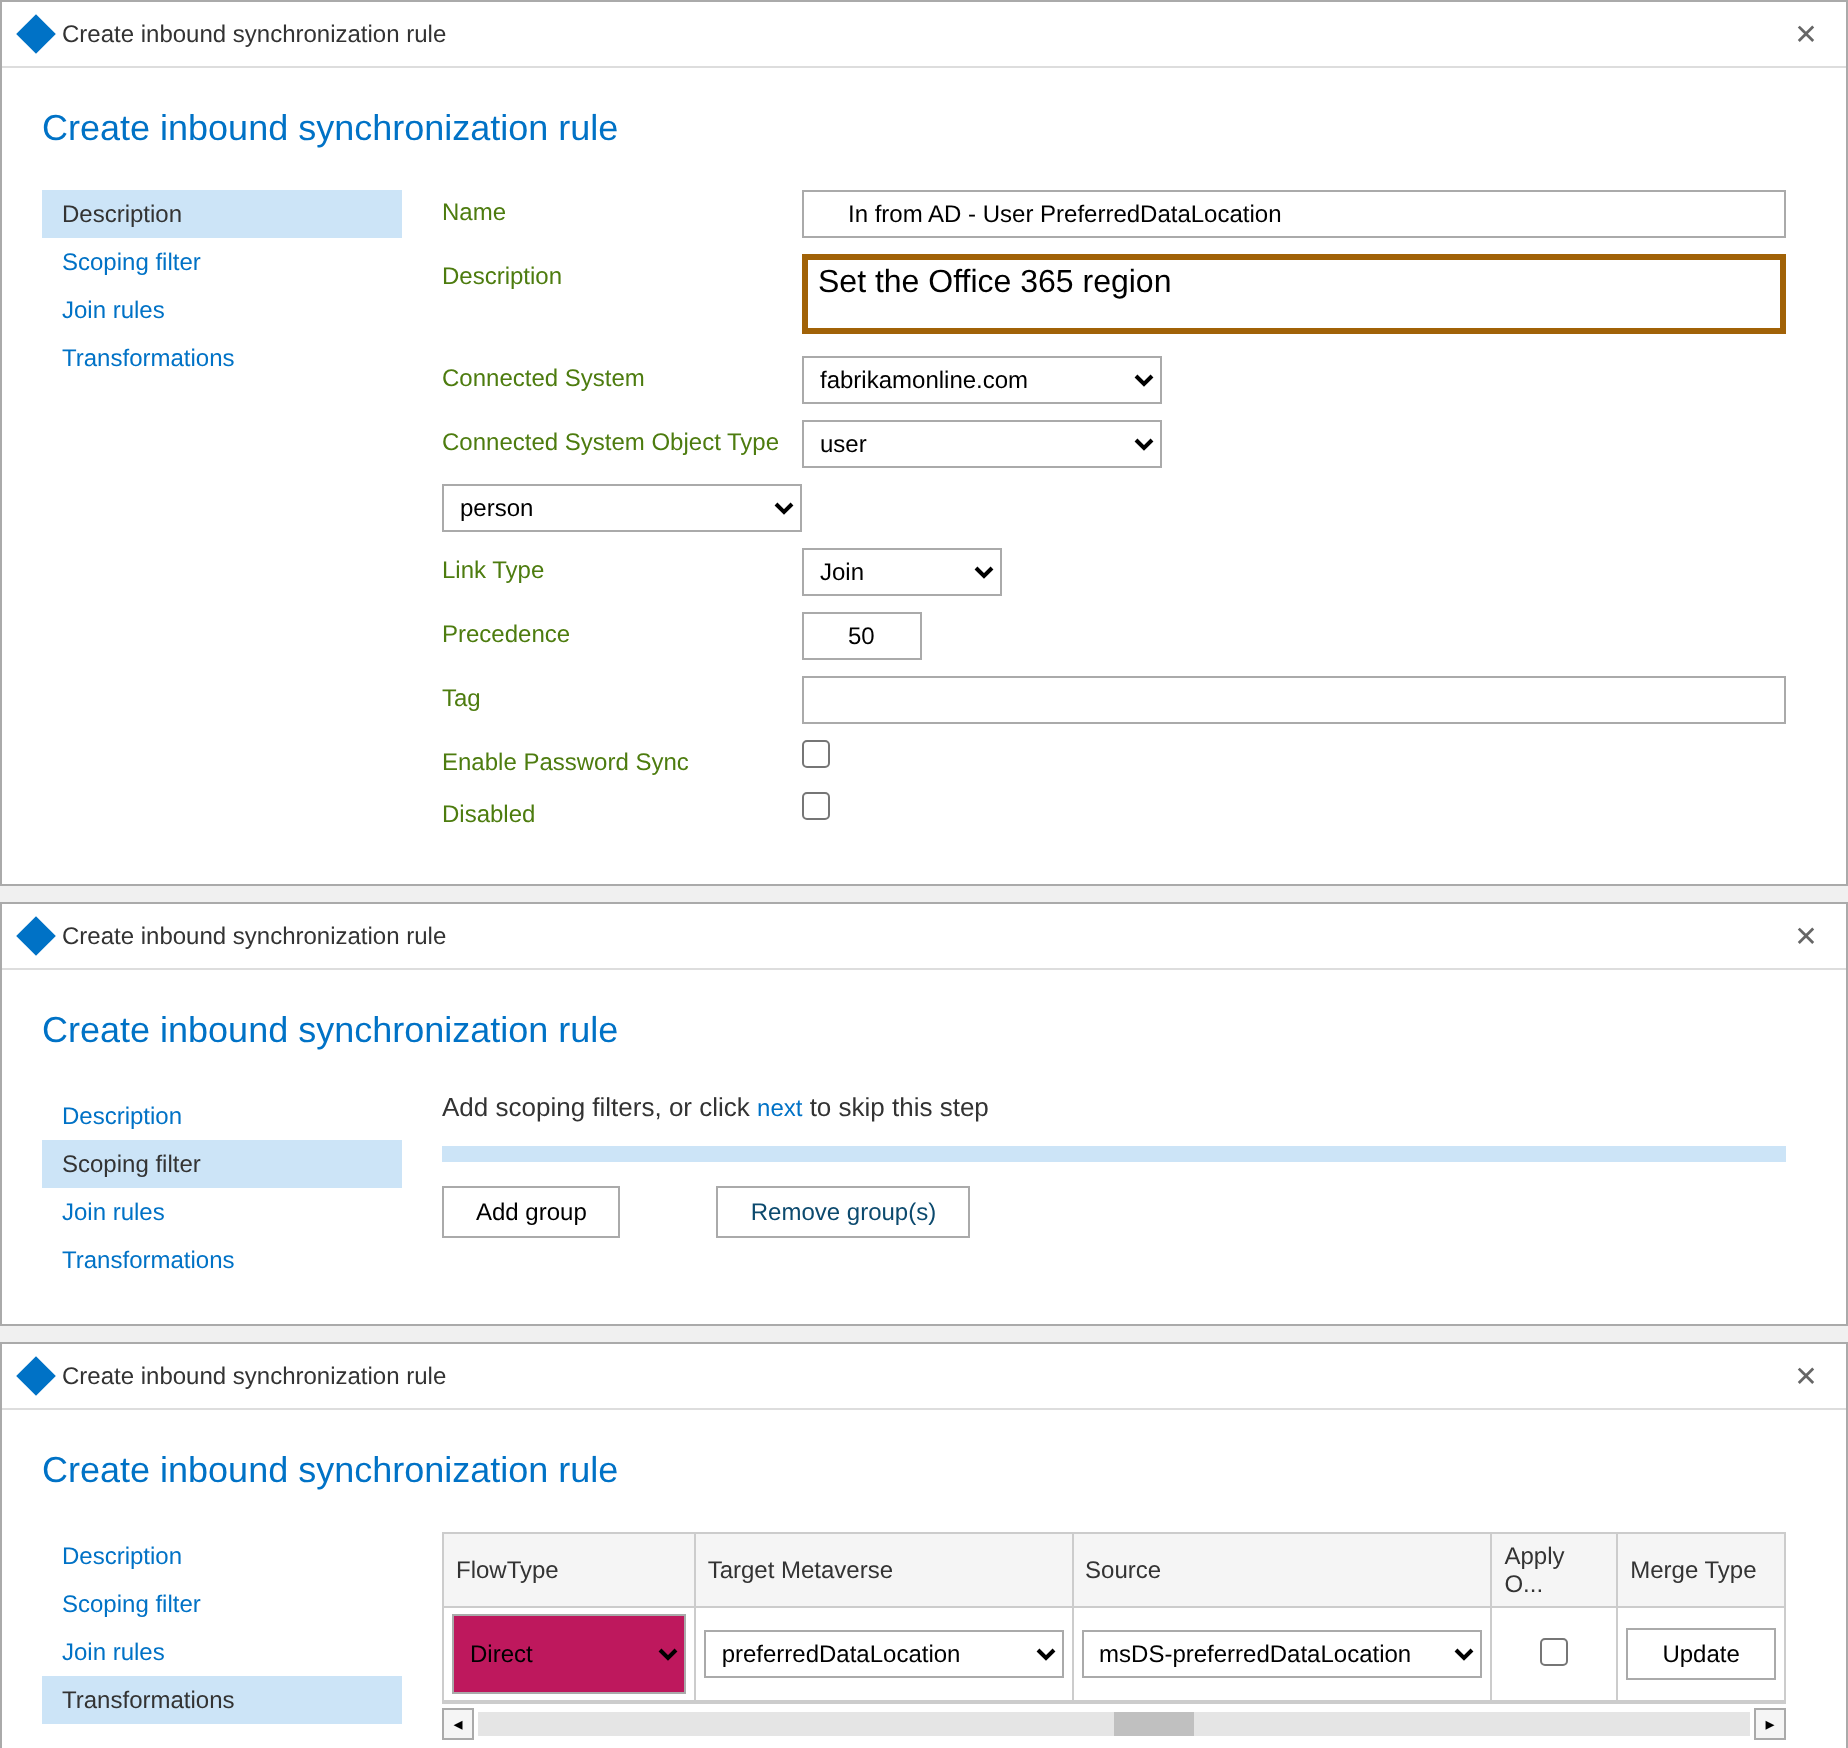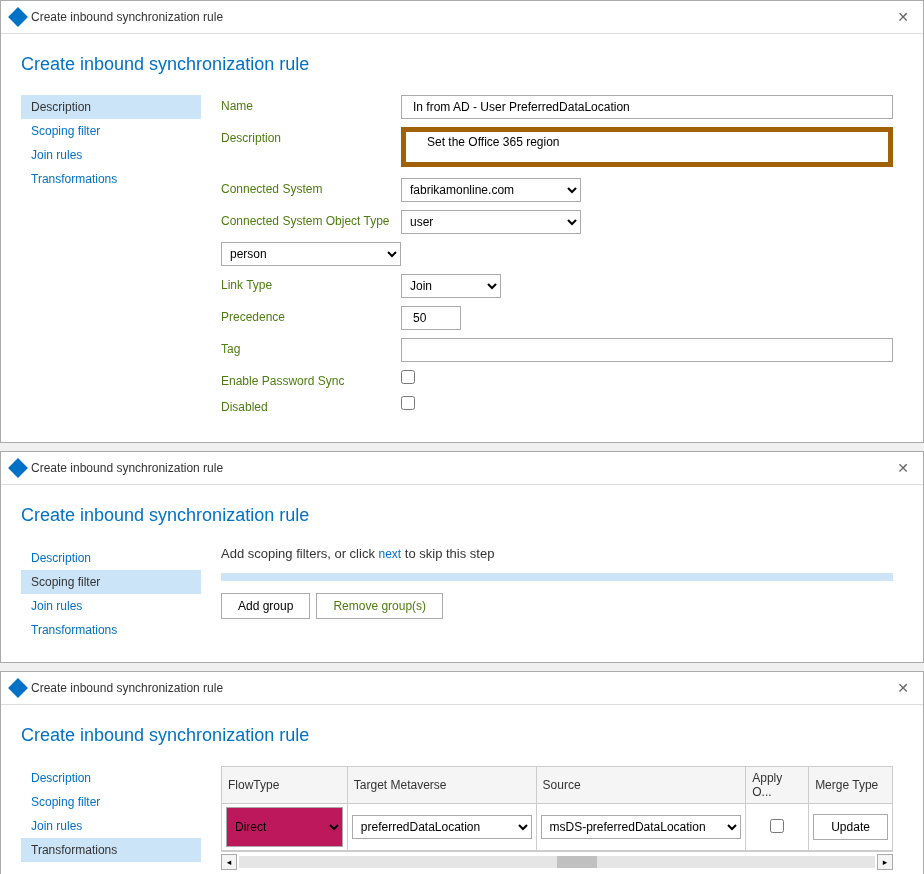--- a/index.html
+++ b/index.html
@@ -92,30 +92,30 @@
       font-size: 12px;
     }
 
     .form-control-area {
       flex: 1;
     }
 
     input[type="text"] {
       width: 100%;
       border: 1px solid #aaa;
-      padding: 3px 11px;
+      padding: 3px 22px;
       font-size: 12px;
       height: 24px;
     }
 
     textarea {
       width: 100%;
-      border: 5px solid #a16207;
-      padding: 3px 21px;
-      font-size: 12px;
+      border: 3px solid #a16207;
+      padding: 3px 5px;
+      font-size: 16px;
       height: 40px;
       resize: none;
     }
 
     select {
       border: 1px solid #aaa;
       padding: 2px 4px;
       font-size: 12px;
       height: 24px;
       background: #fff;
@@ -145,21 +145,21 @@
     }
 
     .btn {
       border: 1px solid #aaa;
       background: #fff;
       padding: 4px 16px;
       font-size: 12px;
       cursor: pointer;
       height: 26px;
     }
-    .btn:disabled { color: #4d7c0f; cursor: default; }
+    .btn:disabled { color: #0c4a6e; cursor: default; margin-left: 42px; }
 
     
     .section-title {
       font-size: 14px;
       font-weight: 400;
       color: #333;
       margin-bottom: 12px;
     }
 
     .trans-table {

